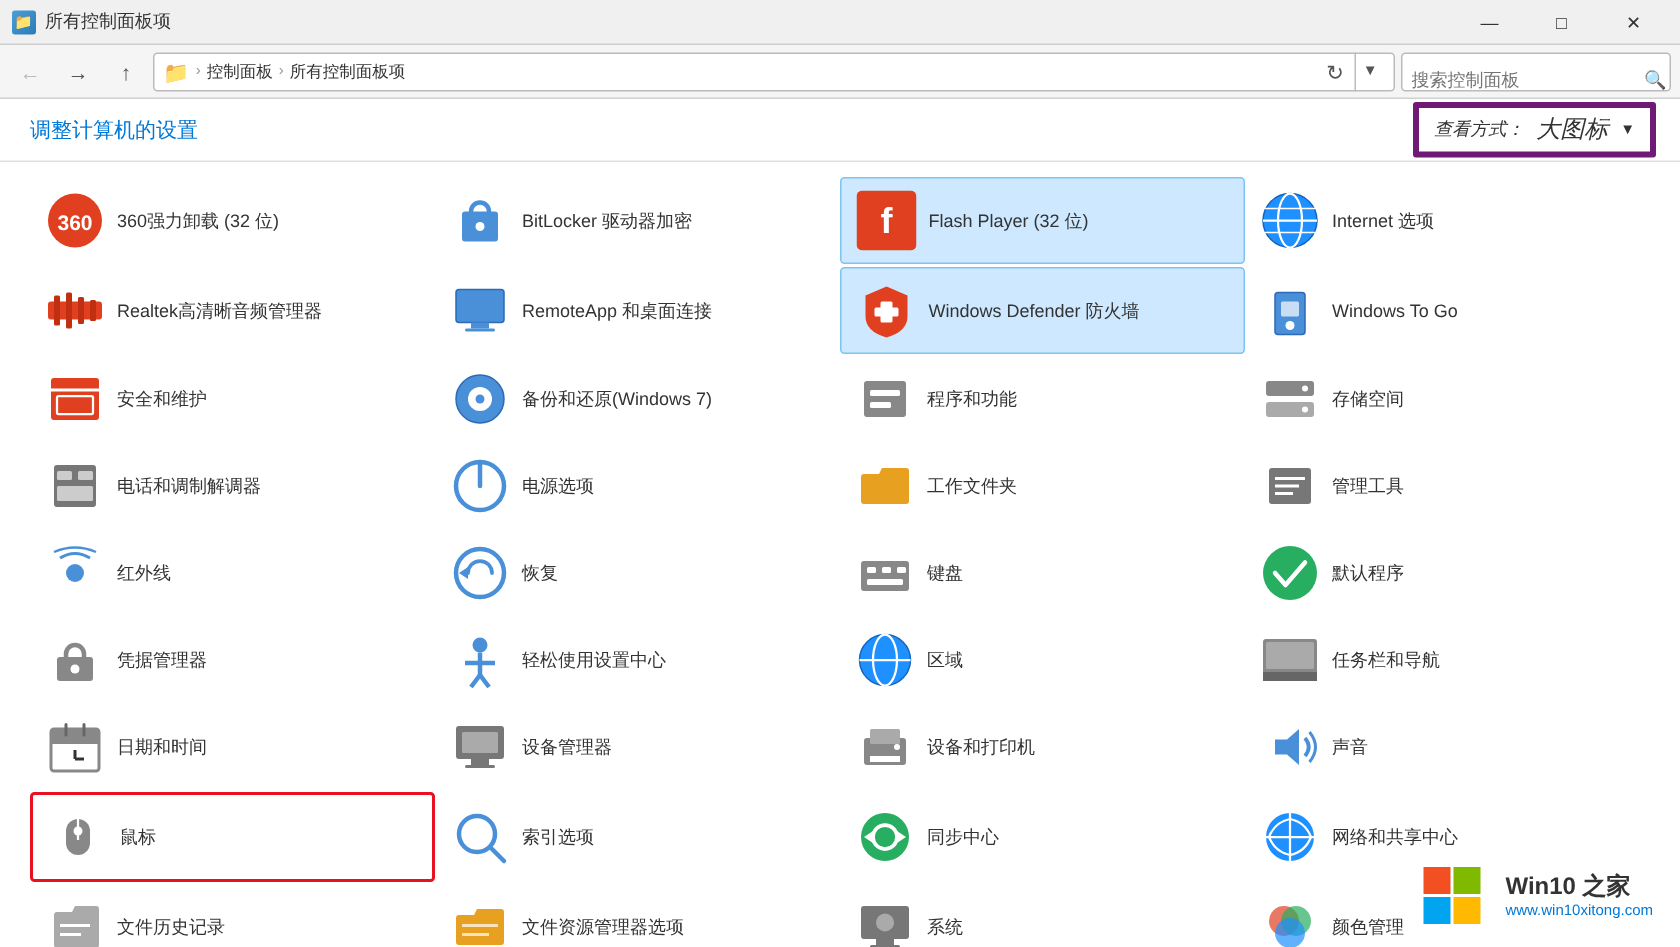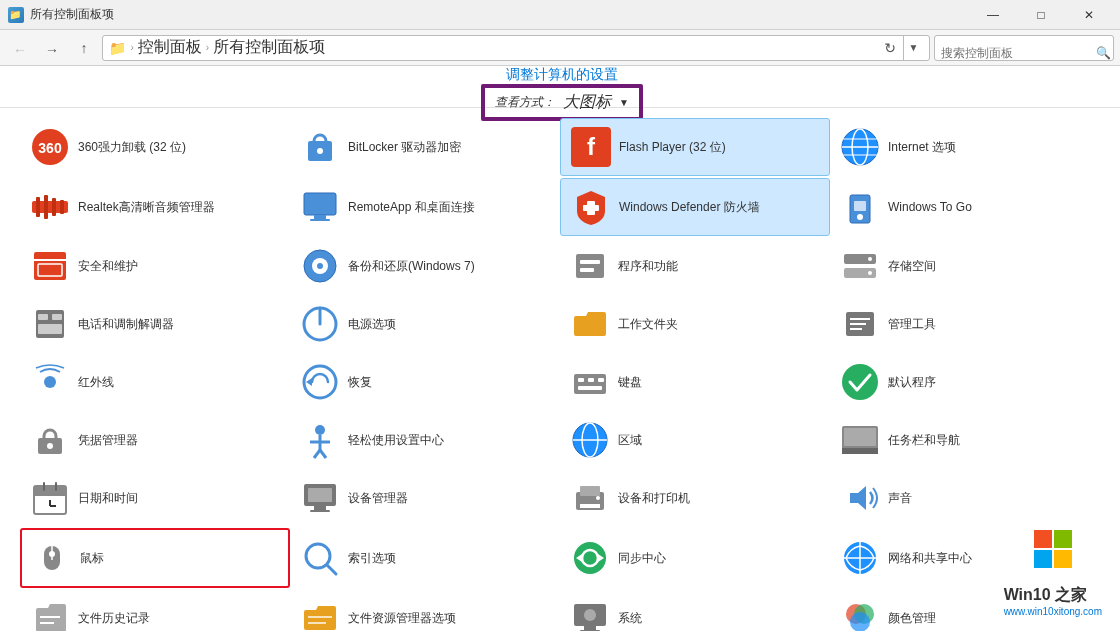--- a/index.html
+++ b/index.html
@@ -90,21 +90,21 @@
       color: #333;
     }
     .address-breadcrumb {
       display: flex;
       align-items: center;
       gap: 4px;
       flex: 1;
     }
     .breadcrumb-part {
       color: #333;
-      font-size: 16px;
+      font-size: 11px;
     }
     .breadcrumb-sep {
       color: #999;
       font-size: 10px;
     }
     .refresh-btn {
       width: 26px; height: 26px;
       border: none;
       background: transparent;
       cursor: pointer;
@@ -151,21 +151,20 @@
 
     
     .header-area {
       height: 42px;
       display: flex;
       align-items: center;
       justify-content: space-between;
       padding: 0 16px 0 20px;
       background: white;
       border-bottom: 1px solid #e0e0e0;
-      flex-direction: column;
     }
     .page-title {
       color: #0078d7;
       font-size: 14px;
       font-weight: normal;
     }
     .view-selector {
       display: flex;
       align-items: center;
       gap: 8px;
@@ -238,21 +237,20 @@
     
     .watermark {
       position: fixed;
       bottom: 10px;
       right: 10px;
       display: flex;
       align-items: center;
       gap: 16px;
       background: rgba(255,255,255,0.9);
       padding: 4px 8px;
-      flex-direction: column;
     }
     .win-logo {
       width: 40px;
       height: 40px;
     }
     .watermark-text {
       font-size: 16px;
       font-weight: bold;
       color: #333;
     }

